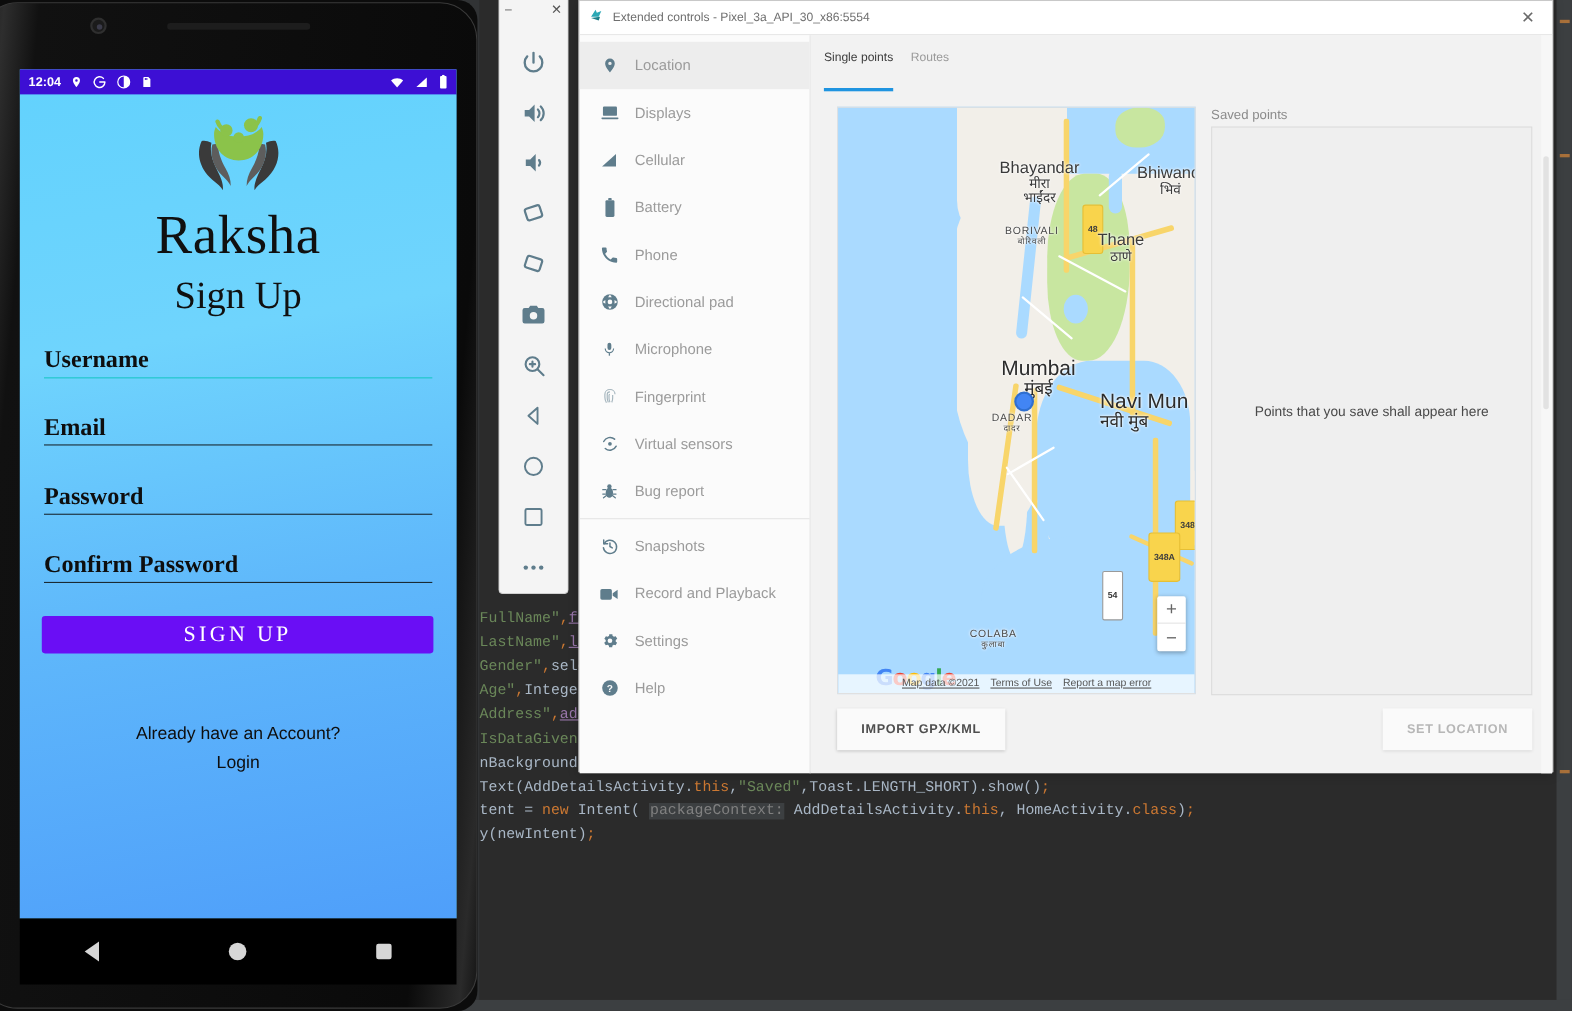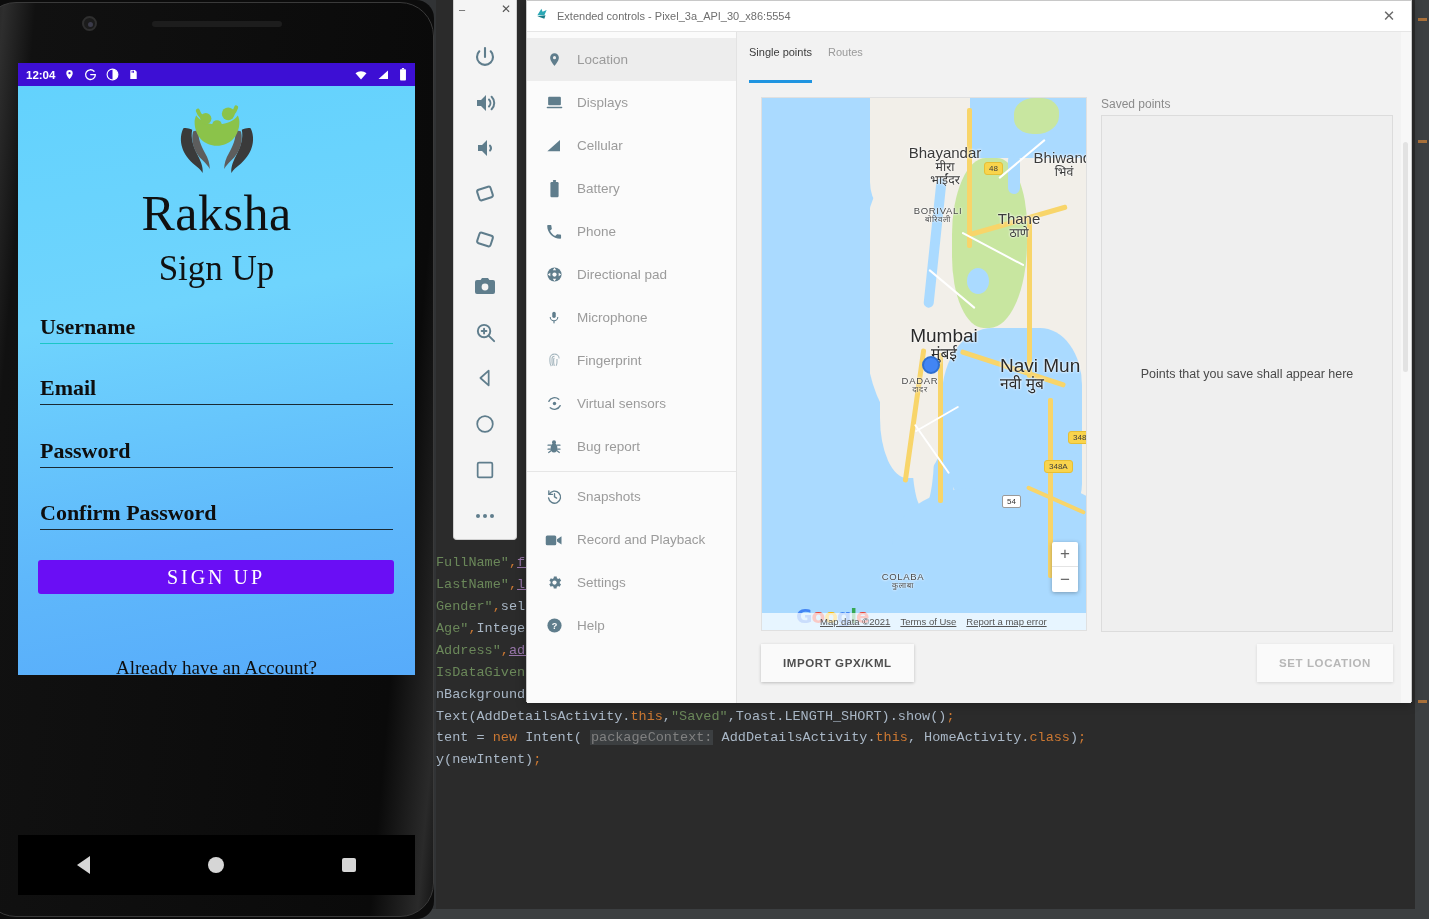--- a/index.html
+++ b/index.html
@@ -37,21 +37,21 @@
     background: #0c0c0c;
     border-radius: 0 18px 18px 0;
     overflow: hidden;
   }
   .phone-body {
     position: absolute; left: -18px; top: 2px; width: 452px; height: 915px;
     background: linear-gradient(95deg,#1c1c1c 0%,#2e2e2e 4%,#111 10%,#0a0a0a 88%,#2a2a2a 97%,#151515 100%);
     border-radius: 34px;
     border: 1px solid #3a3a3a;
   }
-  .phone-screen { position: absolute; left: 18px; top: 63px; width: 397px; height: 612px; overflow: hidden; background: #59c3ff; }
+  .phone-screen { position: absolute; left: 18px; top: 63px; width: 397px; height: 772px; overflow: hidden; background: #59c3ff; }
   .cam-dot { position: absolute; left: 82px; top: 16px; width: 15px; height: 15px; border-radius: 50%; background: #1b1b1b; border: 2px solid #2f2f2f; }
   .cam-dot:after { content:""; position:absolute; left:4px; top:4px; width:5px; height:5px; border-radius:50%; background:#3b3b4a; }
   .speaker { position: absolute; left: 152px; top: 21px; width: 130px; height: 6px; border-radius: 3px; background: #1d1d1d; }
 
   .statusbar {
     position: absolute; left: 0; top: 0; width: 397px; height: 23px;
     background: #3d0fd4; color: #fff;
     display: flex; align-items: center; gap: 9px; padding: 0 8px;
     font-size: 11.5px; font-weight: bold;
   }
@@ -81,21 +81,21 @@
   .field.teal { border-bottom-color: #1bc6c6; }
   .signup-btn {
     position: absolute; left: 20px; width: 356px; height: 34px;
     background: #6a0ef5; color: #fff;
     display: flex; align-items: center; justify-content: center;
     font-family: "Liberation Serif", serif; font-size: 20px; letter-spacing: 3px;
     border-radius: 3px; border: none; cursor: pointer;
   }
   .already {
     position: absolute; left: 0; right: 0; text-align: center;
-    font-family: Liberation Serif, serif; font-size: 19px; color: #0e0e0e; line-height: 26px;
+    font-family: Liberation Sans, sans-serif; font-size: 16px; color: #0e0e0e; line-height: 26px;
   }
   .navbar {
     position: absolute; left: 18px; top: 835px; width: 397px; height: 60px;
     background: #000; display: flex; align-items: center; justify-content: space-around;
   }
   .nav-back { width:0;height:0;border-top:9px solid transparent;border-bottom:9px solid transparent;border-right:13px solid #d6d6d6; }
   .nav-home { width:16px;height:16px;border-radius:50%;background:#d6d6d6; }
   .nav-rec  { width:14px;height:14px;background:#d6d6d6;border-radius:2px; }
 
   
@@ -150,21 +150,21 @@
   }
   .land {
     position: absolute; background: #f2efe9;
   }
   .green { position: absolute; background: #c8e6a0; border-radius: 45% 40% 50% 42%; }
   .water { position: absolute; background: #aadaff; }
   .road { position: absolute; background: #f8d56a; border-radius: 2px; }
   .road.w { background: #ffffff; }
   .shield {
     position: absolute; background: #f9d44c; color: #3d3d3d; font-size: 8px;
-    border-radius: 3px; padding: 1px 4px; font-weight: normal; border: 1px solid #e6bf35;
+    border-radius: 3px; padding: 17px 4px; font-weight: bold; border: 1px solid #e6bf35; margin-top: 24px;
   }
   .shield.us { background:#fff; border:1px solid #9a9a9a; border-radius:2px; color:#333; }
   .mlabel { position: absolute; color: #4a4a4a; text-align: center; line-height: 1.05; text-shadow: 0 0 3px #fff, 0 0 2px #fff; }
   .mlabel.big { color: #2b2b2b; font-size: 19px; }
   .mlabel.mid { font-size: 15px; color: #3a3a3a; }
   .mlabel.small { font-size: 9.5px; letter-spacing: .7px; }
   .mlabel .dev { font-size: .82em; display: block; }
   .mdot { position: absolute; width: 18px; height: 18px; border-radius: 50%; background: #4285f4; border: 2px solid #2f6fd0; }
 
   .map-search {

